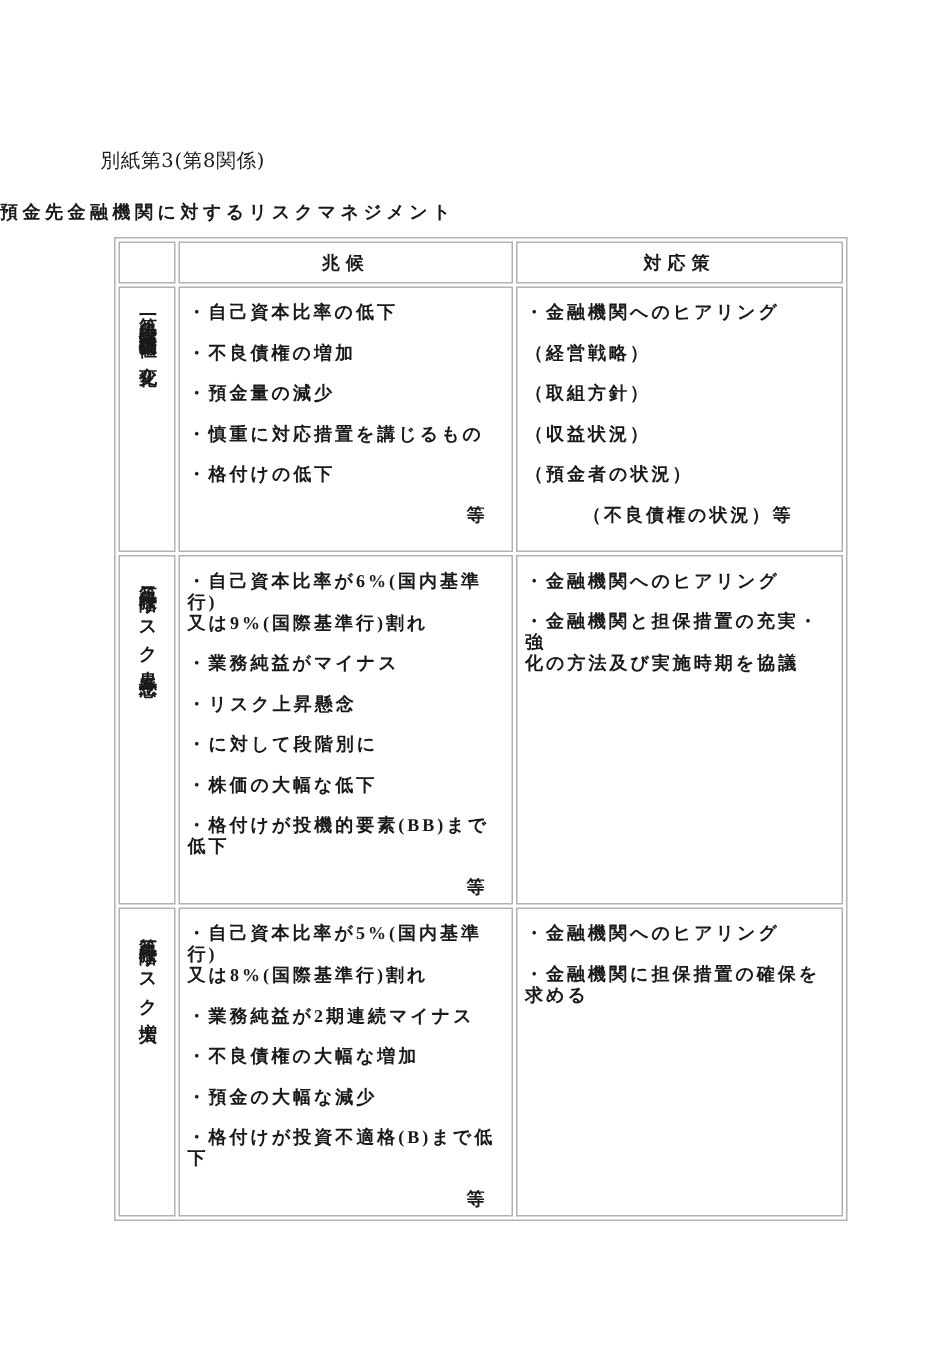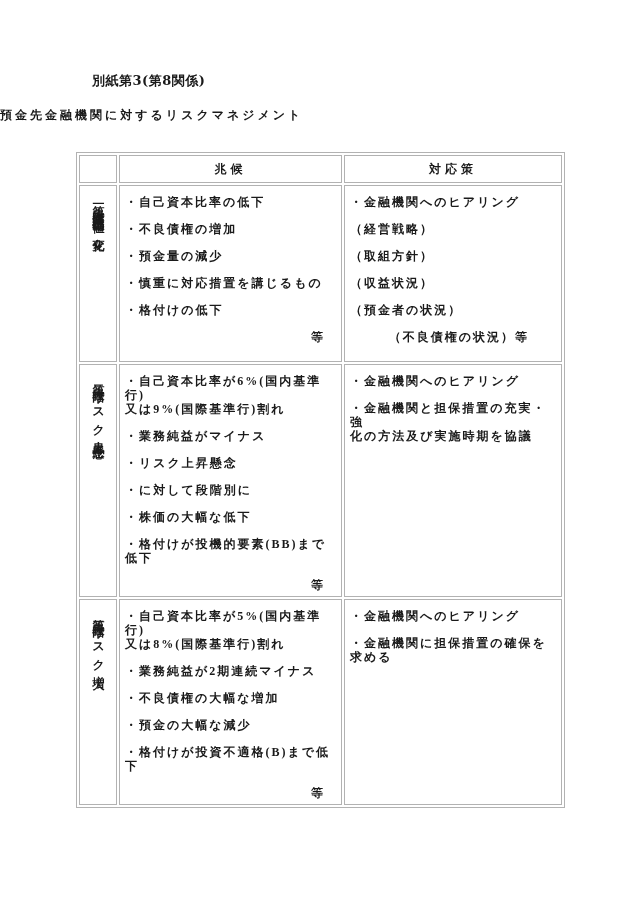--- a/index.html
+++ b/index.html
@@ -15,25 +15,25 @@
     overflow: hidden;
   }
   .page {
     position: relative;
     width: 630px;
     height: 903px;
     background: #ffffff;
   }
   .doc-ref {
     font-family: "DejaVu Serif", "Liberation Serif", serif;
-    font-weight: 700;
+    font-weight: 400;
     font-size: 13px;
     letter-spacing: 0.5px;
-    padding-top: 72px;
-    margin-left: 92px;
+    padding-top: 98px;
+    margin-left: 67px;
   }
   .doc-title {
     font-size: 12px;
     font-weight: bold;
     letter-spacing: 3px;
     text-align: left;
     margin: 17px 0 0 0;
   }
   .intro {
     font-size: 12px;
@@ -41,21 +41,21 @@
     letter-spacing: 2.6px;
     line-height: 17px;
     margin: 13px 60px 0 62px;
     white-space: pre-line;
   }
   table.risk-table {
     border-collapse: separate;
     border-spacing: 2px;
     table-layout: fixed;
     width: 424px;
-    margin: 28px 0 0 76px;
+    margin: 8px 0 0 76px;
     background: #ffffff;
     border: 1px solid #b2b2b2;
   }
   table.risk-table th,
   table.risk-table td {
     border: 1px solid #b2b2b2;
     font-size: 12px;
     font-weight: bold;
     background: #ffffff;
   }

